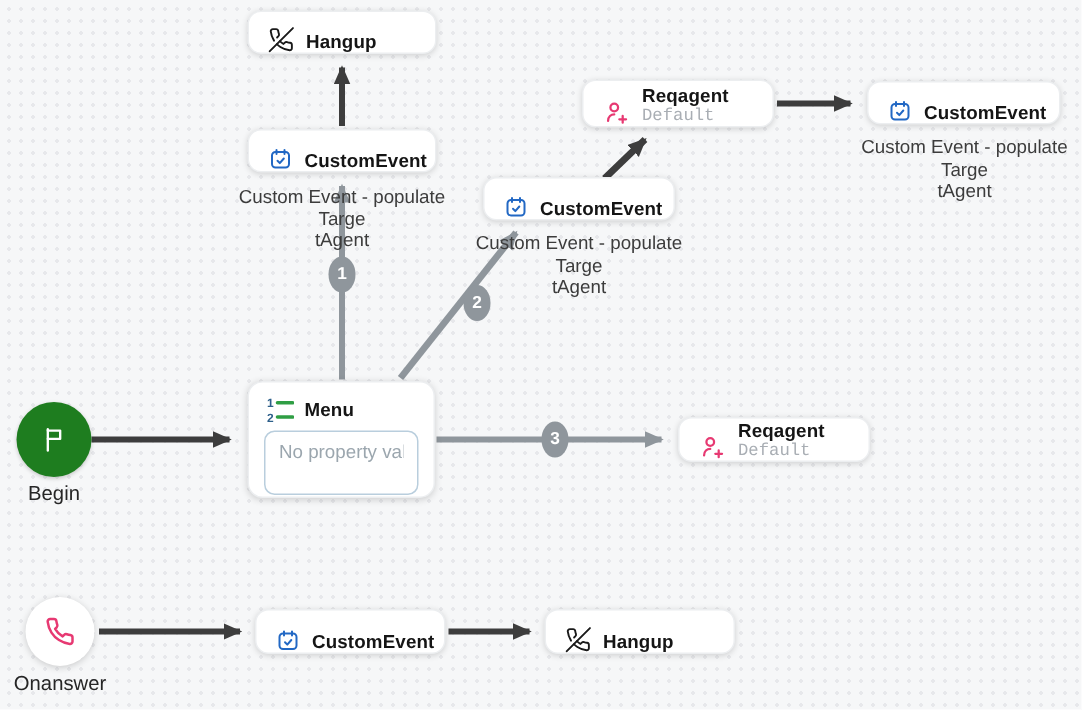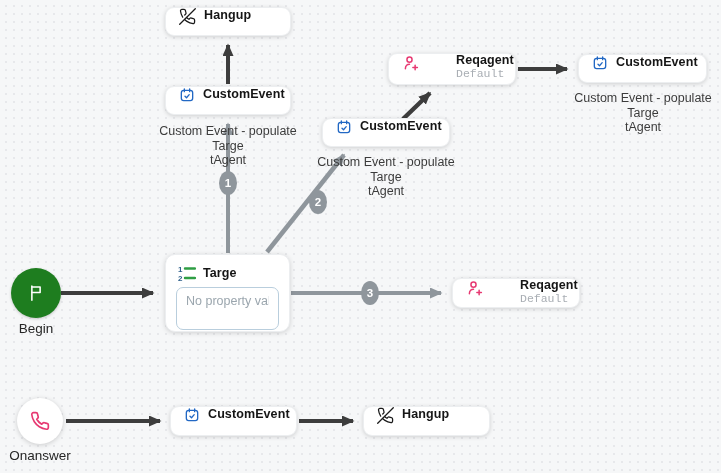--- a/index.html
+++ b/index.html
@@ -5,26 +5,26 @@
   html,body{margin:0;padding:0;background:#fff;}
   .canvas{
     position:relative;width:721px;height:473px;overflow:hidden;
     background-color:#f6f7f8;
     background-image:radial-gradient(circle,#e7e8eb 1.15px,transparent 1.3px);
     background-size:8px 8px;background-position:2px 2px;
     font-family:"Liberation Sans",sans-serif;
   }
   .edges{position:absolute;left:0;top:0;z-index:1;}
   .node{
-    position:absolute;z-index:3;display:flex;align-items:flex-start;gap:8px;
+    position:absolute;z-index:3;display:flex;align-items:flex-end;gap:8px;
     background:#fff;border:1px solid #eceef0;border-radius:9px;
     box-shadow:0 1px 4px rgba(0,0,0,.16);padding:0 13px;box-sizing:border-box;
   }
   .ntitle{font-size:12.5px;font-weight:bold;color:#151515;white-space:nowrap;letter-spacing:.1px;}
-  .ncol{display:flex;flex-direction:column;line-height:1.08;margin-left:28px;}
+  .ncol{display:flex;flex-direction:column;line-height:1.08;}
   .nsub{font-size:11.5px;color:#a9aeb4;font-family:Liberation Mono, monospace;}
   .nicon{display:flex;align-items:center;flex:0 0 auto;}
   .caption{
     position:absolute;z-index:4;text-align:center;color:#3c3c3c;
     font-size:12.5px;line-height:14.5px;
   }
   .menu-node{
     position:absolute;z-index:3;background:#fff;border:1px solid #eceef0;
     border-radius:10px;box-shadow:0 1px 5px rgba(0,0,0,.16);box-sizing:border-box;
   }
@@ -148,21 +148,21 @@
 
   <div class="menu-node" style="left:165px;top:254px;width:125px;height:78px;">
     <div class="menu-head">
       <span class="nicon">
         <svg width="18" height="18" viewBox="0 0 18 18">
           <text x="0" y="7.5" font-size="8" font-weight="bold" fill="#2d5f8a" font-family="Liberation Sans, sans-serif">1</text>
           <text x="0" y="17" font-size="8" font-weight="bold" fill="#2d5f8a" font-family="Liberation Sans, sans-serif">2</text>
           <path d="M7 4.5h10 M7 14h10" stroke="#2f9e44" stroke-width="2.4" stroke-linecap="round"></path>
         </svg>
       </span>
-      <span class="ntitle">Targe</span>
+      <span class="ntitle">Menu</span>
     </div>
     <input class="menu-input" type="text" placeholder="No property value" style="">
   </div>
 
   <div class="node" style="left:452px;top:278px;width:128px;height:30px;">
     <span class="nicon">
       <svg width="18" height="18" viewBox="0 0 24 24" fill="none" stroke="#e73972" stroke-width="2" stroke-linecap="round" stroke-linejoin="round">
         <circle cx="10" cy="7.5" r="3.4"></circle>
         <path d="M4.5 19.5c0-4 2.6-5.8 5.5-5.8"></path>
         <path d="M14.5 18h6 M17.5 15v6"></path>

